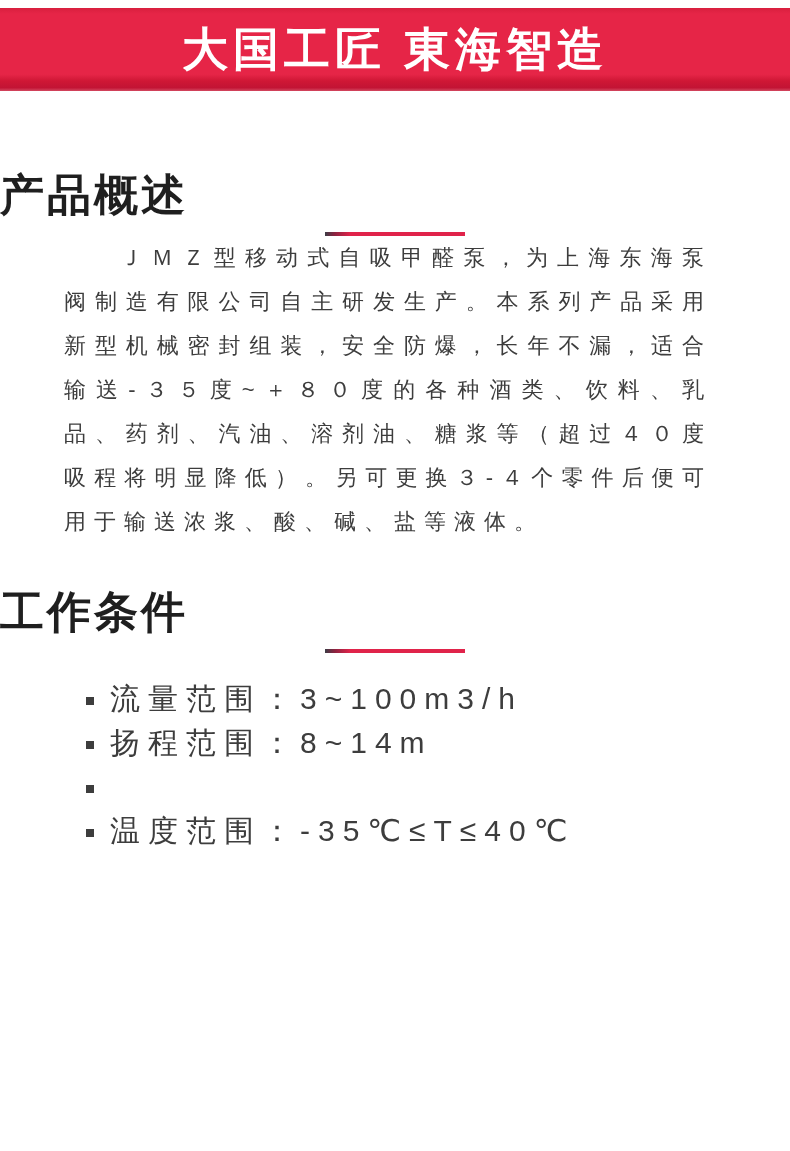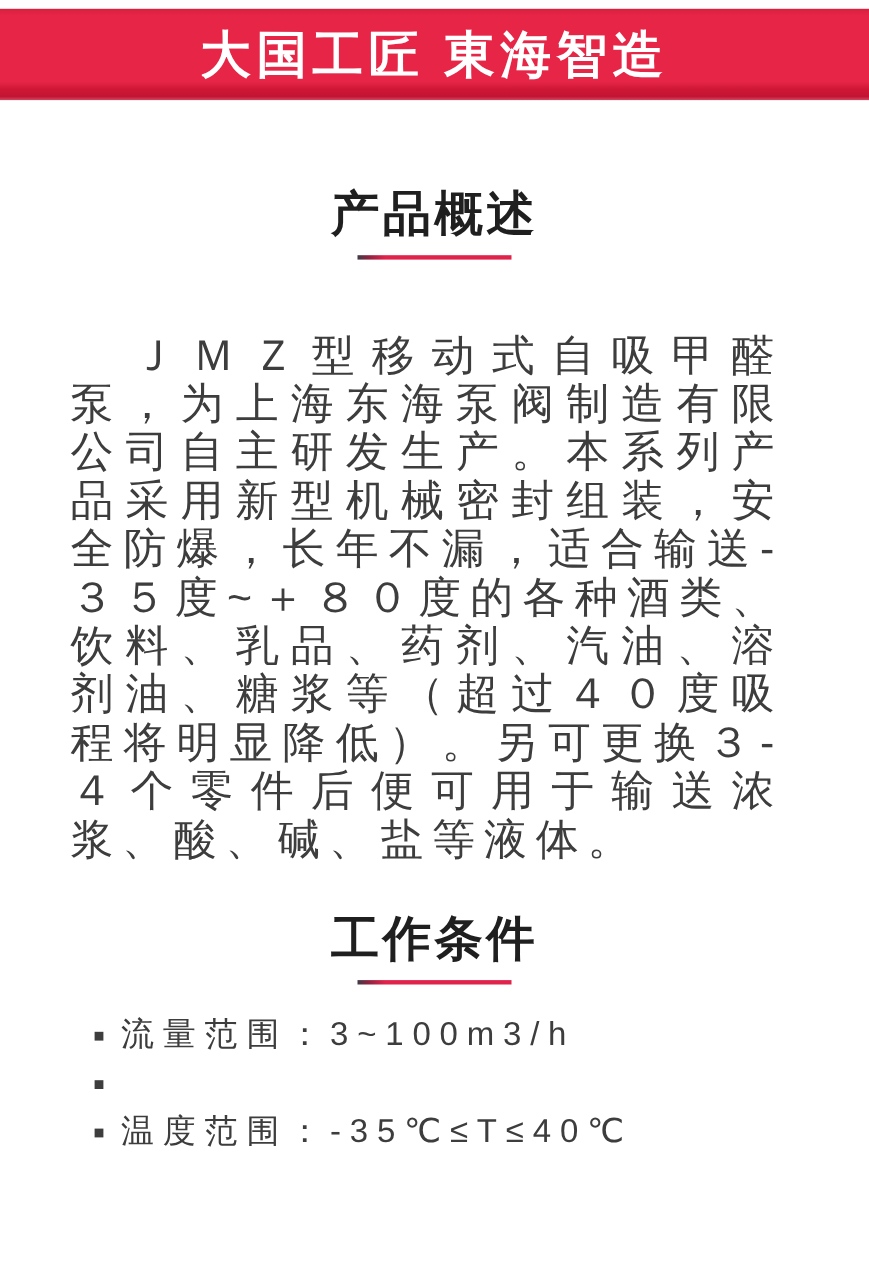--- a/index.html
+++ b/index.html
@@ -33,21 +33,21 @@
   }
   .banner h1 {
     color: #ffffff;
     font-size: 46px;
     font-weight: 700;
     letter-spacing: 5px;
     white-space: nowrap;
   }
 
   
-  .section-header { text-align: center; }
+  .section-header { }
   .section-header h2 {
     font-size: 44px;
     line-height: 44px;
     font-weight: 700;
     color: #1f1f1f;
     letter-spacing: 3px;
   }
   .title-underline {
     width: 140px;
     height: 4px;
@@ -56,23 +56,22 @@
       #3c3c46 0%,
       #8c2340 7%,
       #e0234a 18%,
       #e0234a 100%);
   }
   .section-overview .section-header { margin-top: 82px; }
   .section-conditions .section-header { margin-top: 46px; }
 
   
   .para {
-    margin-top: 66px;
     padding: 0 78px 0 64px;
-    font-size: 39px;
+    font-size: 22px;
     line-height: 44px;
     letter-spacing: 8px;
     color: #3d3d3d;
     text-align: justify;
     text-justify: inter-character;
     text-indent: 56px;
     word-break: break-all;
   }
 
   
@@ -114,18 +113,19 @@
     <p class="para">ＪＭＺ型移动式自吸甲醛泵，为上海东海泵阀制造有限公司自主研发生产。本系列产品采用新型机械密封组装，安全防爆，长年不漏，适合输送-３５度~＋８０度的各种酒类、饮料、乳品、药剂、汽油、溶剂油、糖浆等（超过４０度吸程将明显降低）。另可更换３-４个零件后便可用于输送浓浆、酸、碱、盐等液体。</p>
   </section>
 
   <section class="section-conditions">
     <div class="section-header">
       <h2>工作条件</h2>
       <div class="title-underline"></div>
     </div>
     <ul class="spec-list">
       <li><span class="dot"></span><span>流量范围：3~100m3/h</span></li>
+      <li><span class="dot"></span><span>扬程范围：8~14m</span></li>
       <li><span class="dot"></span></li>
       <li><span class="dot"></span><span>温度范围：-35℃≤T≤40℃</span></li>
     </ul>
   </section>
 
 </div>
 
 </body></html>

